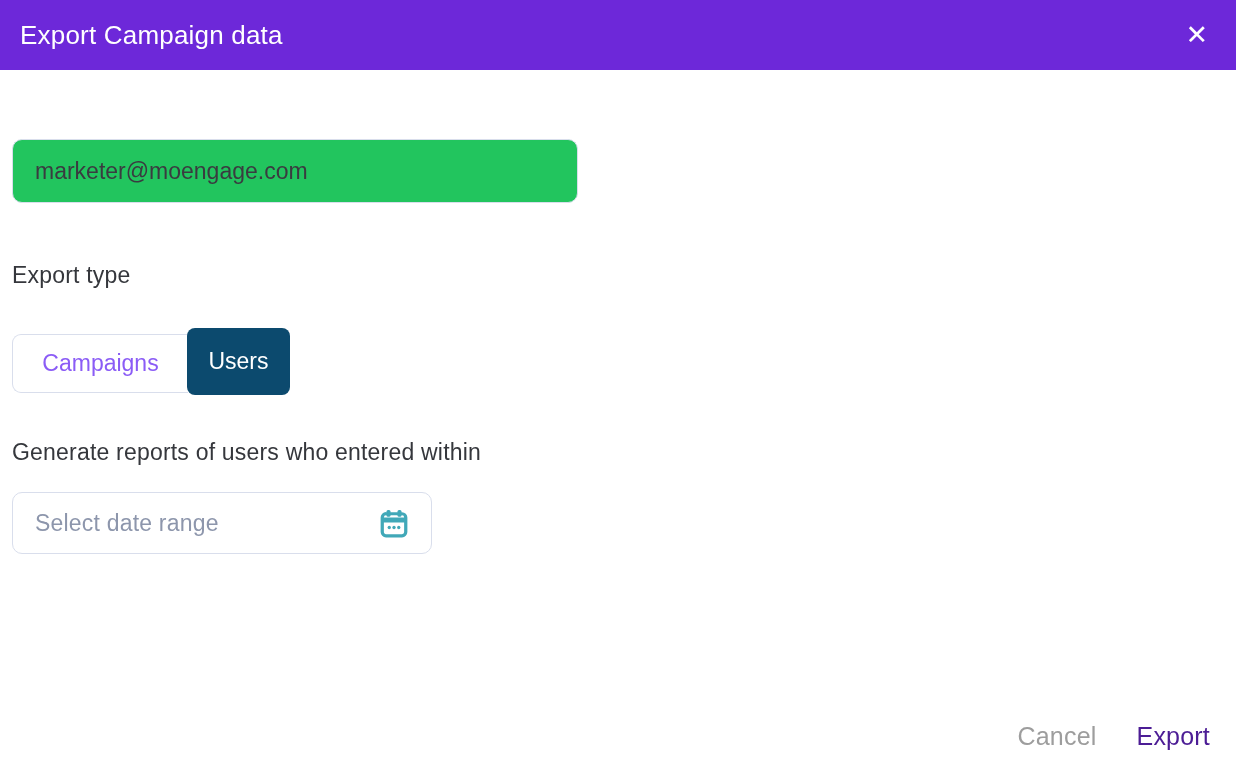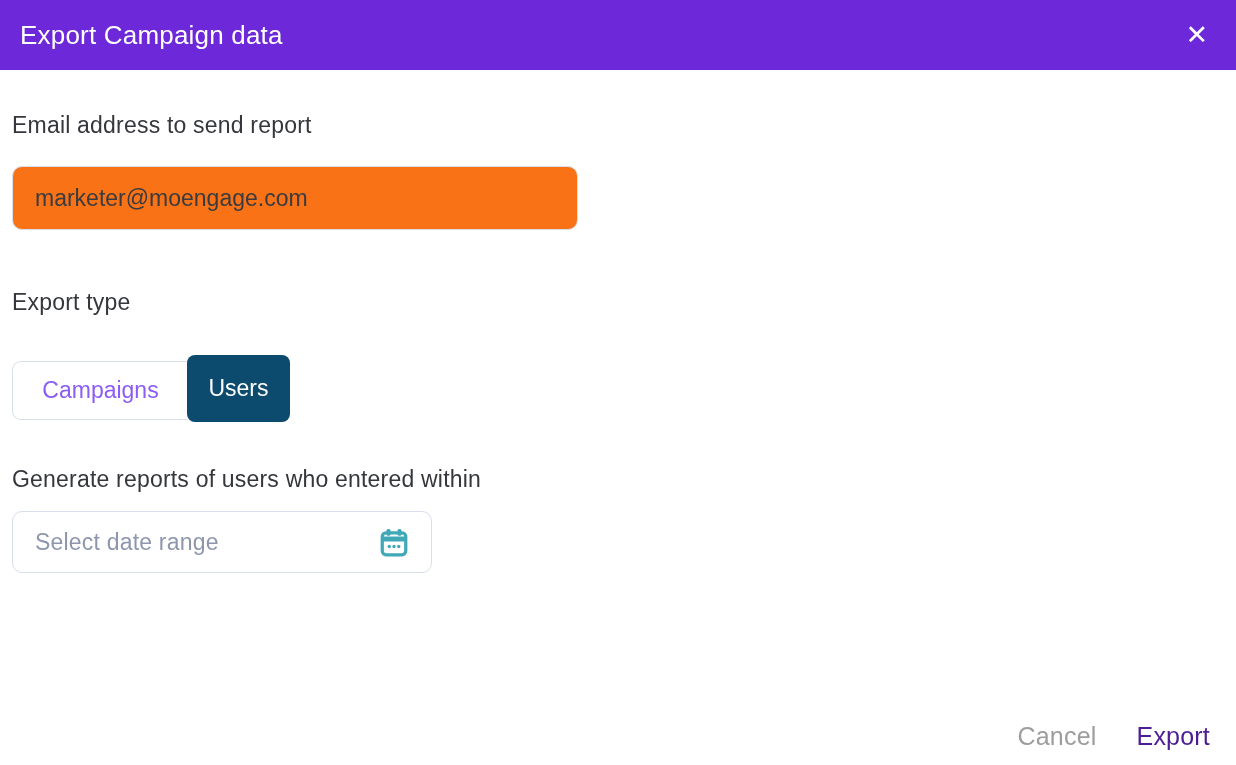--- a/index.html
+++ b/index.html
@@ -50,21 +50,21 @@
     margin-top: 27px;
     width: 566px;
     height: 64px;
     border: 1.5px solid #D9DEEC;
     border-radius: 10px;
     padding: 0 22px;
     font-size: 23px;
     color: #3A3B40;
     font-family: "Liberation Sans", sans-serif;
     outline: none;
-    background: #f97316;
+    background: #22c55e;
   }
 
   .section-gap-1 { margin-top: 59px; }
   .section-gap-2 { margin-top: 44px; }
 
   
   .toggle-group {
     margin-top: 39px;
     display: flex;
     align-items: center;
@@ -93,21 +93,21 @@
     height: 67px;
     background: #0c4a6e;
     color: #ffffff;
     border: none;
     border-radius: 8px;
     margin-left: -1px;
   }
 
   
   .date-input-wrap {
-    margin-top: 18px;
+    margin-top: 26px;
     width: 420px;
     height: 62px;
     border: 1.5px solid #D9DEEC;
     border-radius: 10px;
     display: flex;
     align-items: center;
     justify-content: space-between;
     padding: 1px 22px;
     background: #fff;
     cursor: pointer;
@@ -146,21 +146,20 @@
 
 <div class="modal">
 
   <div class="modal-header">
     <div class="modal-title">Export Campaign data</div>
     <button class="close-btn">✕</button>
   </div>
 
   <div class="modal-body">
 
-    <div class="field-label">Email address to send report</div>
 
     <input class="email-input" type="text" value="marketer@moengage.com" style="">
 
     <div class="field-label section-gap-1">Export type</div>
 
     <div class="toggle-group">
       <div class="toggle-option unselected">Campaigns</div>
       <div class="toggle-option selected">Users</div>
     </div>
 

